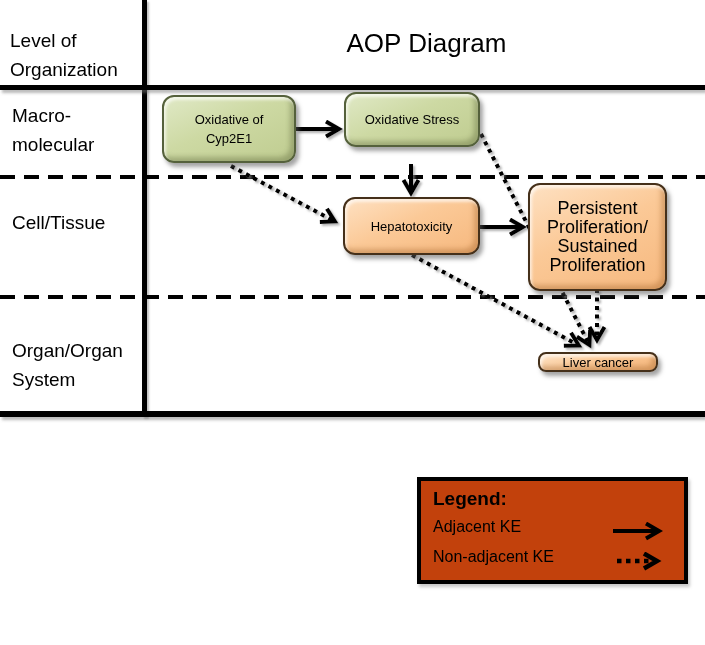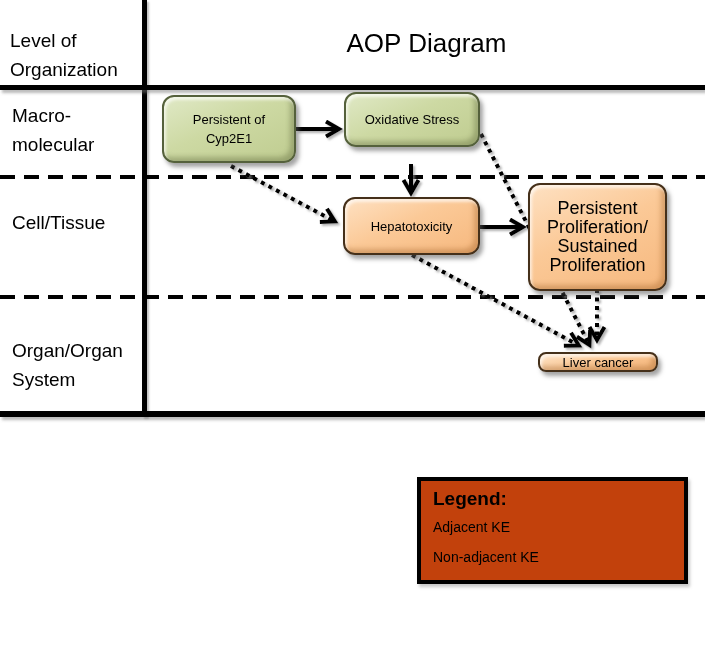--- a/index.html
+++ b/index.html
@@ -81,22 +81,22 @@
 
   
   .legend {
     position: absolute; left: 417px; top: 477px; width: 271px; height: 107px;
     border: 4px solid #000; box-sizing: border-box;
     padding: 4px 12px 0 12px; background: #c2410c;
     box-shadow: 2px 3px 3px rgba(120,120,120,0.4);
   }
   .legend-title { font-size: 19px; line-height: 27px; font-weight: bold; }
   .legend-row {
-    display: flex; align-items: flex-start; justify-content: space-between;
-    font-size: 14px; line-height: 30px; height: 30px; flex-direction: column;
+    display: flex; align-items: flex-end; justify-content: space-between;
+    font-size: 16px; line-height: 30px; height: 30px;
   }
   .legend-arrow { margin-right: 4px; }
 </style>
 </head>
 <body>
 
 <div class="canvas">
 
   <div class="vline"></div>
   <div class="hline top"></div>
@@ -127,21 +127,21 @@
       <line x1="411" y1="164" x2="411" y2="192" stroke="#000" stroke-width="4" marker-end="url(#ah)"></line>
       <line x1="480" y1="227" x2="522" y2="227" stroke="#000" stroke-width="4" marker-end="url(#ah)"></line>
 
       <line x1="231" y1="166" x2="334" y2="221" stroke="#000" stroke-width="4" stroke-dasharray="4 4.5" marker-end="url(#ah)"></line>
       <line x1="481" y1="134" x2="589" y2="344" stroke="#000" stroke-width="4" stroke-dasharray="4 4.5" marker-end="url(#ah)"></line>
       <line x1="412" y1="255" x2="578" y2="345" stroke="#000" stroke-width="4" stroke-dasharray="4 4.5" marker-end="url(#ah)"></line>
       <line x1="597" y1="272" x2="597" y2="339" stroke="#000" stroke-width="4" stroke-dasharray="4 4.5" marker-end="url(#ah)"></line>
     </g>
   </svg>
 
-  <div class="node green" id="node-activation">Persistent of Cyp2E1</div>
+  <div class="node green" id="node-activation">Oxidative of Cyp2E1</div>
   <div class="node green" id="node-oxidative">Oxidative Stress</div>
   <div class="node orange" id="node-hepatotoxicity">Hepatotoxicity</div>
   <div class="node orange" id="node-persistent">Persistent Proliferation/ Sustained Proliferation</div>
   <div class="node orange" id="node-liver">Liver cancer</div>
 
 
   <div class="legend">
     <div class="legend-title">Legend:</div>
     <div class="legend-row">
       <span class="legend-label">Adjacent KE</span>

